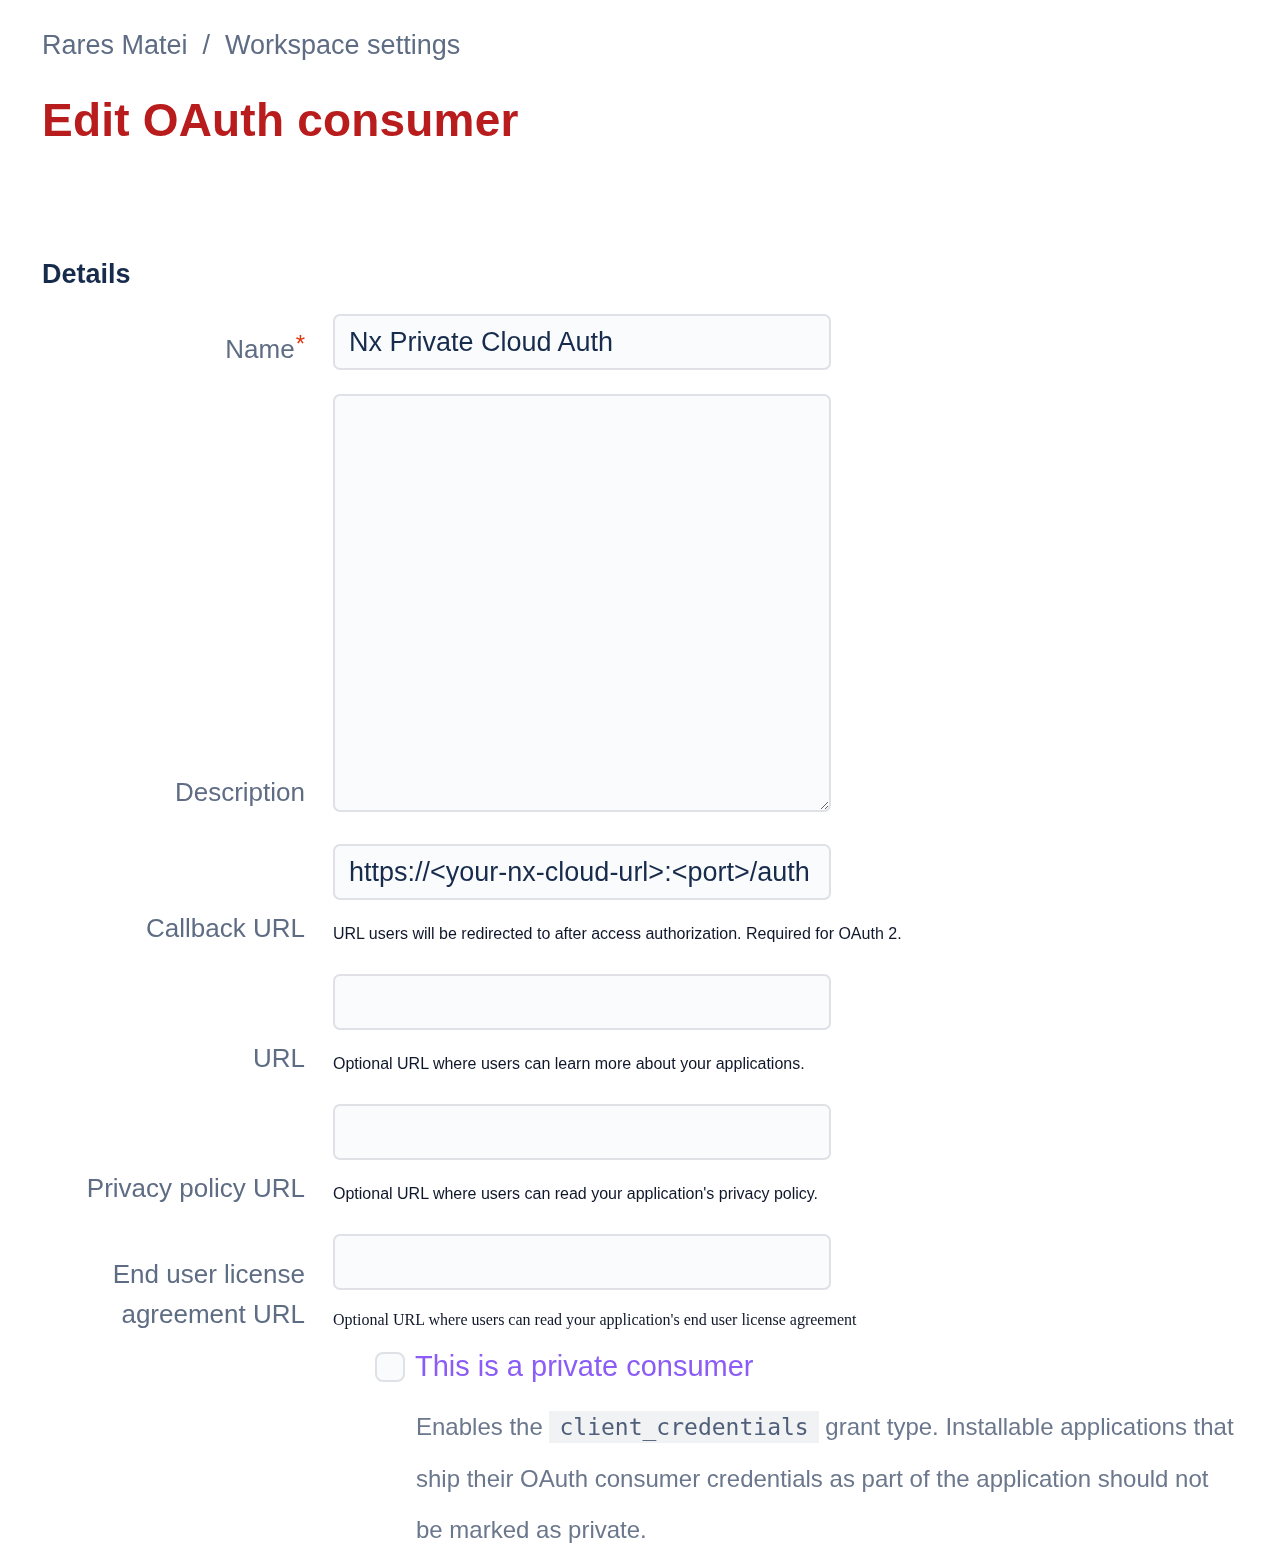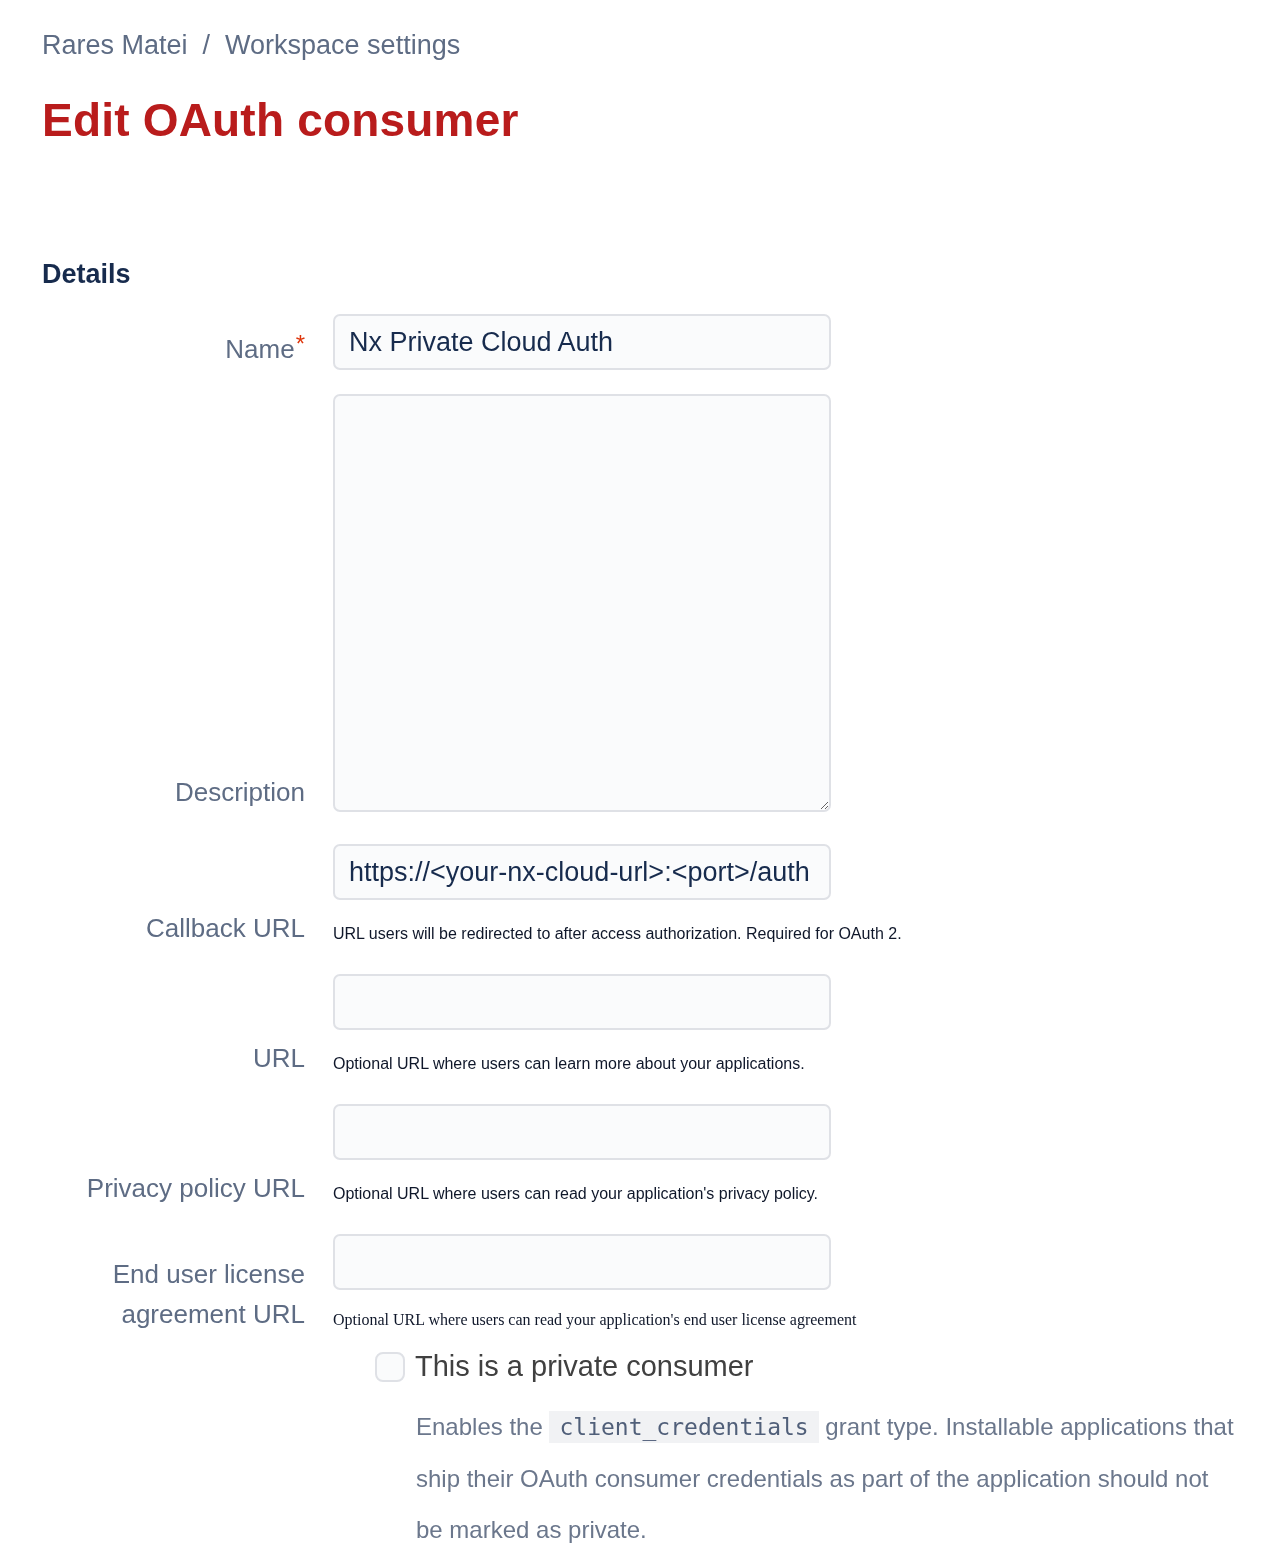--- a/index.html
+++ b/index.html
@@ -106,21 +106,21 @@
     background: #FAFBFC;
     appearance: none;
     -webkit-appearance: none;
     cursor: pointer;
     flex: 0 0 30px;
   }
   .checkbox-label {
     margin-left: 10px;
     font-size: 29px;
     font-weight: 500;
-    color: #404040;
+    color: #8b5cf6;
     cursor: pointer;
   }
   .checkbox-helper {
     margin: 18px 0 0 374px;
     max-width: 850px;
     font-size: 24px;
     line-height: 51px;
     color: #6B778C;
   }
   .checkbox-helper code {

